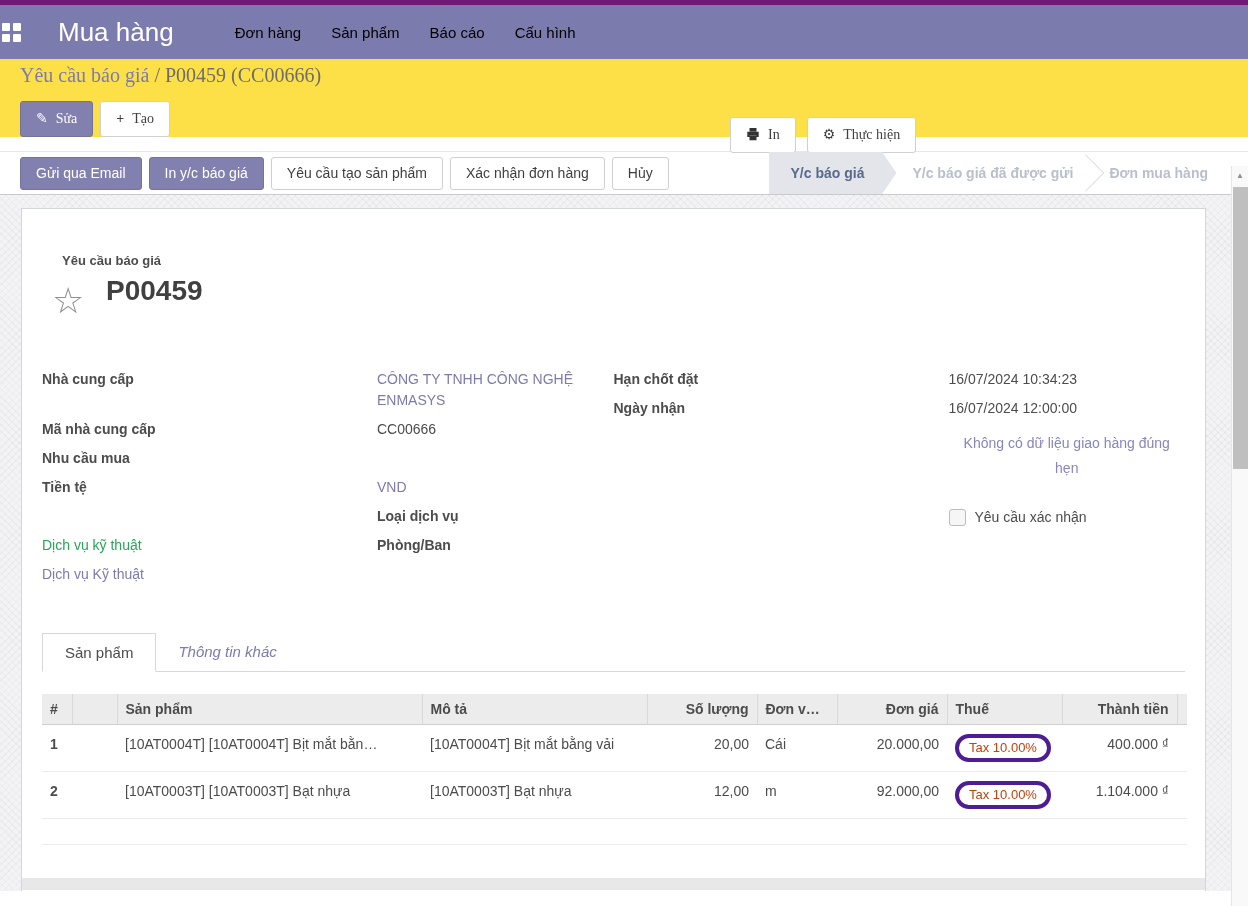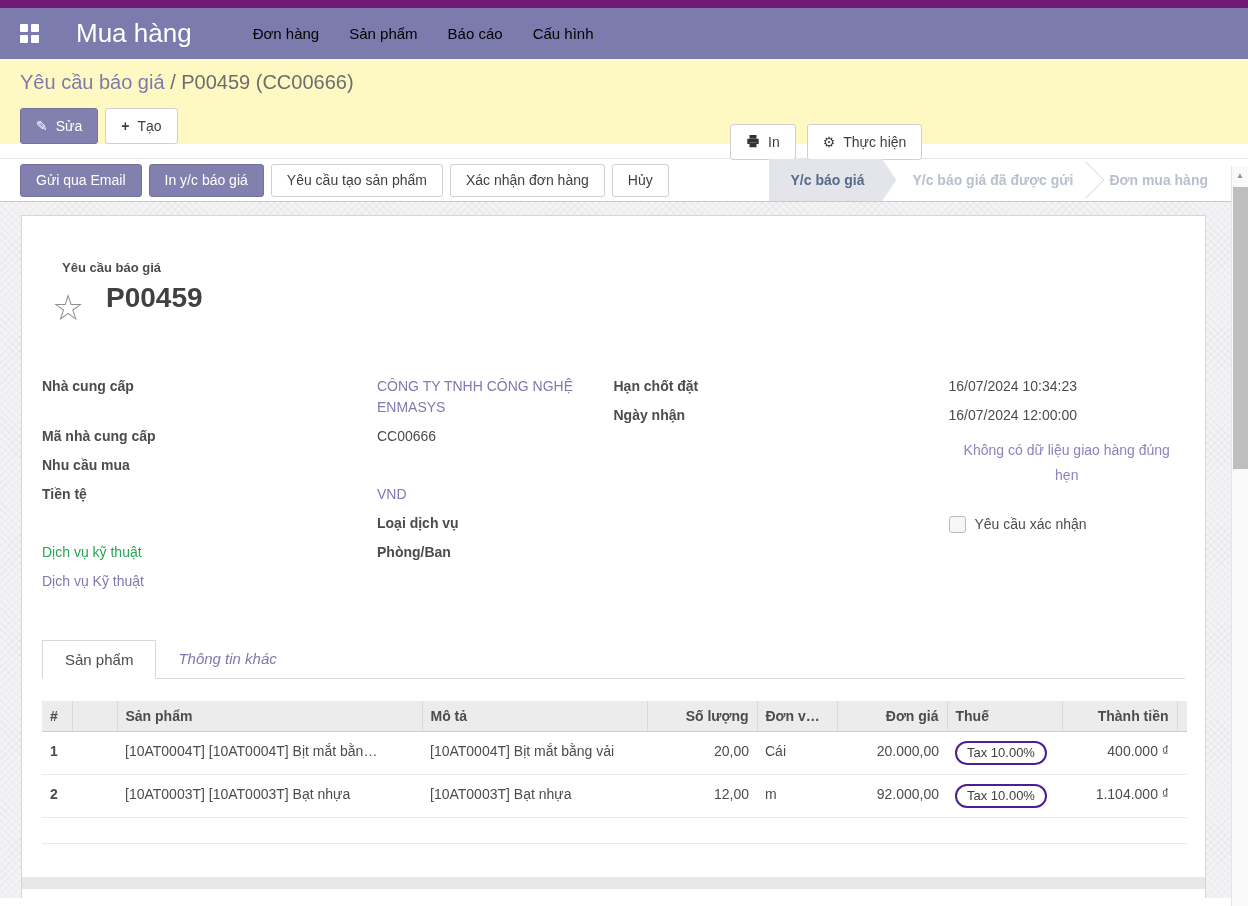--- a/index.html
+++ b/index.html
@@ -5,30 +5,30 @@
   * { box-sizing: border-box; }
   html,body { margin:0; padding:0; }
   body {
     width:1248px; height:906px; overflow:hidden; position:relative;
     font-family:"Liberation Sans","DejaVu Sans",sans-serif;
     background:#fff; color:#4c4c4c;
   }
 
   
   .navbar {
-    height:59px; border-top:8px solid #701a75; background:var(--navbar,#7c7bad);
-    display:flex; align-items:center; padding-left:18px;
+    height:59px; border-top:5px solid #701a75; background:var(--navbar,#7c7bad);
+    display:flex; align-items:center; 
   }
   .apps-btn { width:22px; height:22px; display:flex; align-items:center; justify-content:center; cursor:pointer; }
   .nav-title { color:#fff; font-size:26px; font-weight:400; margin:0 46px 0 36px; cursor:pointer; }
   .nav-menu { display:flex; }
   .nav-item { color:#000000; font-size:15px; padding:9px 15px; cursor:pointer; }
 
   
-  .control { padding:10px 0 0 20px; background:#fef9c3; }
+  .control { padding:3px 0 0 20px; background:#fde047;font-family:Liberation Serif, serif; }
   .breadcrumb { font-size:20px; line-height:26px; }
   .bc-parent { color:#7d7bad; cursor:pointer; }
   .bc-sep, .bc-current { color:#6d6d6d; }
   .cp-buttons { position:relative; margin:13px 0 14px; height:36px; }
   .left-btns { display:flex; gap:7px; }
   .right-btns { position:absolute; left:710px; top:16px; display:flex; gap:11px; }
   .btn {
     height:36px; display:inline-flex; align-items:center; gap:8px; padding:0 15px;
     font-size:14px; border-radius:3px; border:1px solid #d0d0d0; background:#fff;
     color:#3f3f3f; cursor:pointer; font-family:inherit;
@@ -88,21 +88,21 @@
   thead th {
     background:#ececec; font-weight:700; text-align:left; padding:7px 8px;
     border-left:1px solid #d9d9d9; border-bottom:1px solid #cfcfcf; color:#4c4c4c;
     overflow:hidden; white-space:nowrap;
   }
   thead th:first-child { border-left:none; }
   th.num, td.num { text-align:right; }
   tbody td { padding:9px 8px; border-bottom:1px solid #ebebeb; vertical-align:top; line-height:21px; }
   td.idx { font-weight:700; }
   td.trunc { white-space:nowrap; overflow:hidden; }
-  .tax-pill { display:inline-block; border:2px solid #4c1d95; border-radius:14px; padding:0 10px; color:#404040; font-size:13px; line-height:20px; white-space:nowrap; }
+  .tax-pill { display:inline-block; border:4px solid #4c1d95; border-radius:14px; padding:0 10px; color:#c2410c; font-size:13px; line-height:20px; white-space:nowrap; }
   .empty-row td { height:26px; padding:0; }
   .kebab { color:#555; font-weight:700; }
 
   .bottom-divider { margin:33px -20px 0; height:12px; background:#e8e8e8; }
 
   
   .scrollbar {
     position:absolute; right:0; top:166px; bottom:0; width:17px;
     background:#f9f9f9; border-left:1px solid #e5e5e5; z-index:10;
   }

